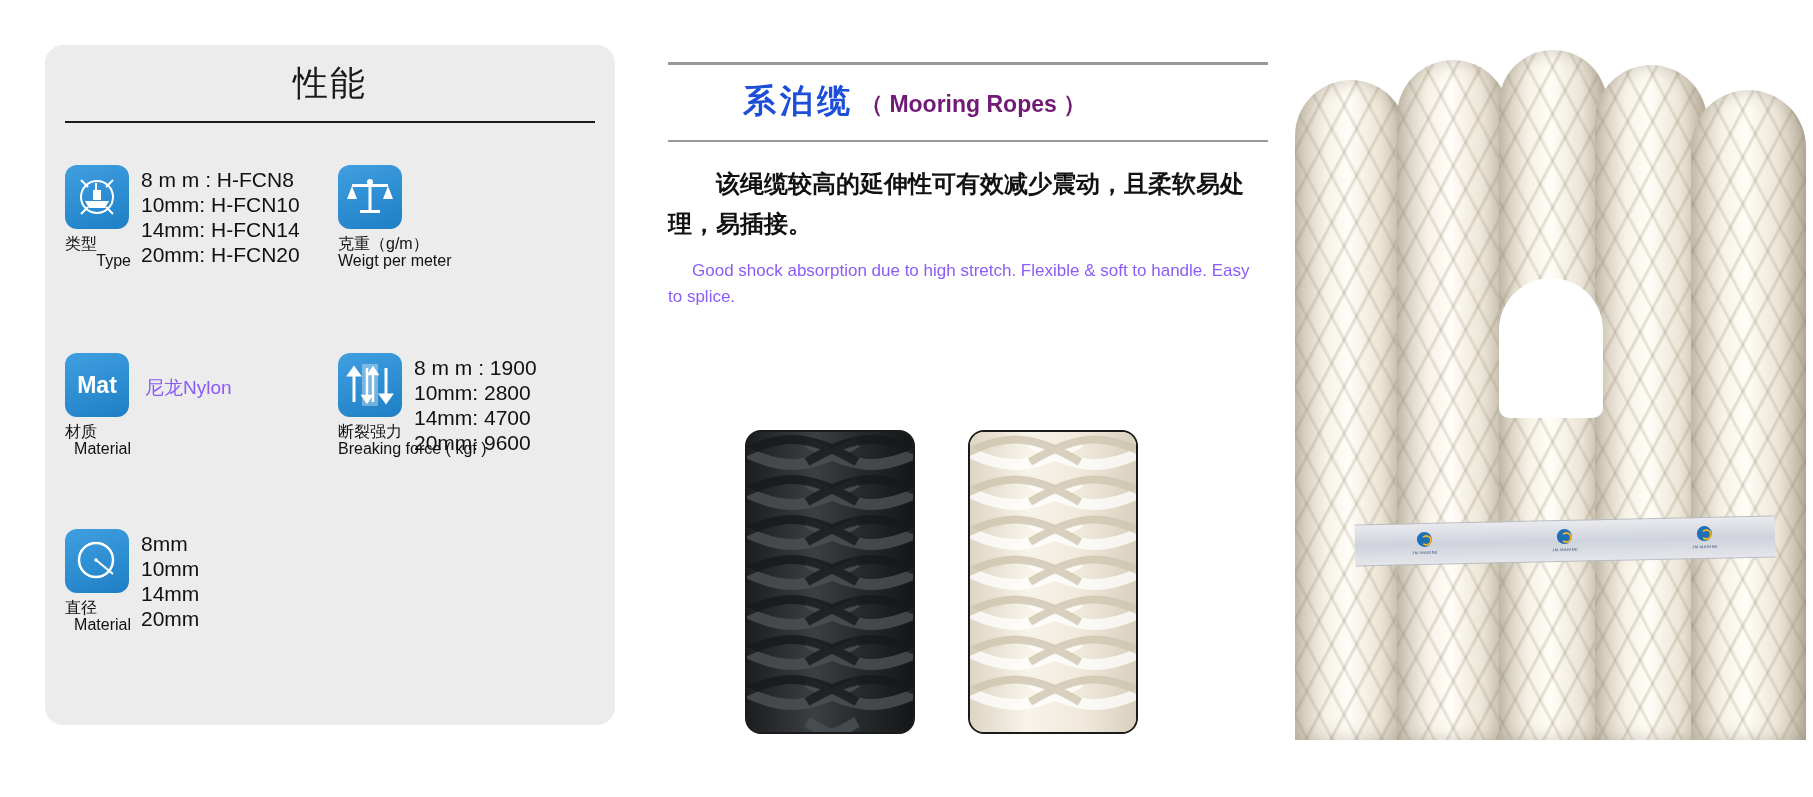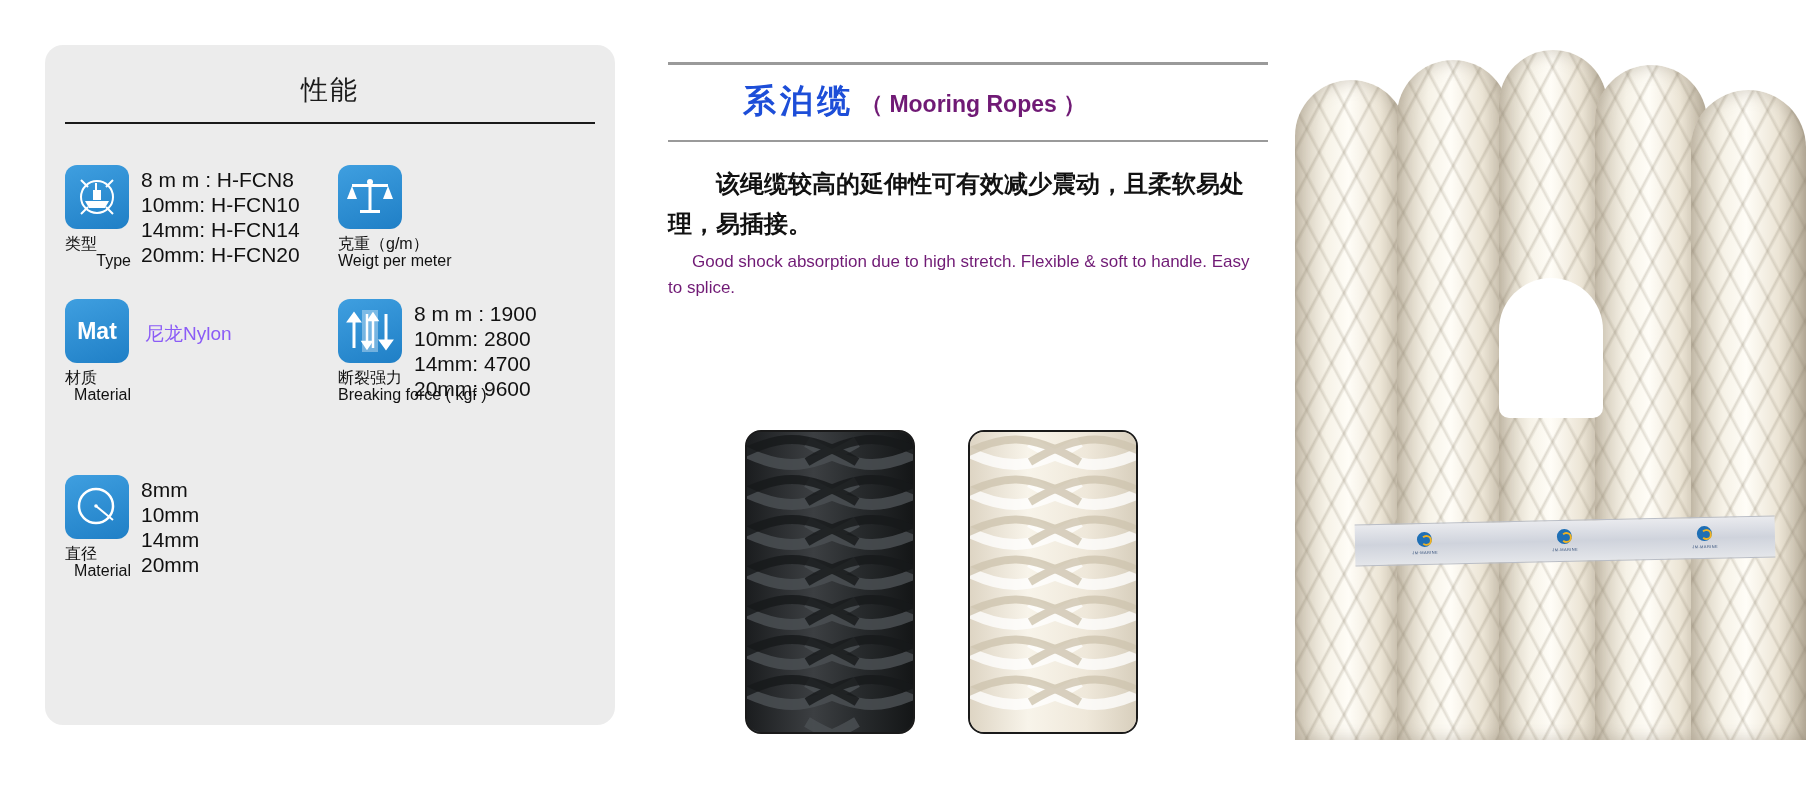--- a/index.html
+++ b/index.html
@@ -20,23 +20,23 @@
     position: absolute;
     left: 45px;
     top: 45px;
     width: 570px;
     height: 680px;
     background: #ececec;
     border-radius: 18px;
   }
   .spec-title {
     text-align: center;
-    font-size: 27px;
+    font-size: 35px;
     color: #1a1a1a;
-    padding-top: 27px;
+    padding-top: 15px;
     letter-spacing: 2px;
     font-family: Liberation Sans, sans-serif;
   }
   .spec-rule {
     width: 530px;
     height: 2px;
     background: #1a1a1a;
     margin: 14px auto 0 auto;
   }
 
@@ -153,22 +153,22 @@
     line-height: 40px;
     color: #111;
     margin-top: 22px;
     text-indent: 48px;
     font-family: "DejaVu Sans", "Liberation Sans", sans-serif;
     font-weight: bold;
   }
   .mid-en-body {
     font-size: 17px;
     line-height: 26px;
-    color: #701a75;
-    margin-top: 5px;
+    color: #8b5cf6;
+    margin-top: 14px;
     text-indent: 24px;
     width: 590px;
   }
 
   
   .swatch {
     position: absolute;
     border: 2px solid #1a1a1a;
     border-radius: 16px;
     overflow: hidden;
@@ -322,21 +322,21 @@
           </div>
           <div class="icon-caption">
             <span class="cn">克重（g/m）</span>
             <span class="en">Weigt per meter</span>
           </div>
         </div>
       </div>
 
     </div>
 
-    <div class="spec-row" style="margin-top:30px;">
+    <div class="spec-row" style="margin-top:84px;">
 
       <div class="spec-cell cell-left">
         <div class="icon-wrap">
           <div class="icon-box">
             <div class="glyph">
               <span class="mat-text">Mat</span>
             </div>
           </div>
           <div class="icon-caption">
             <span class="cn">材质</span>

